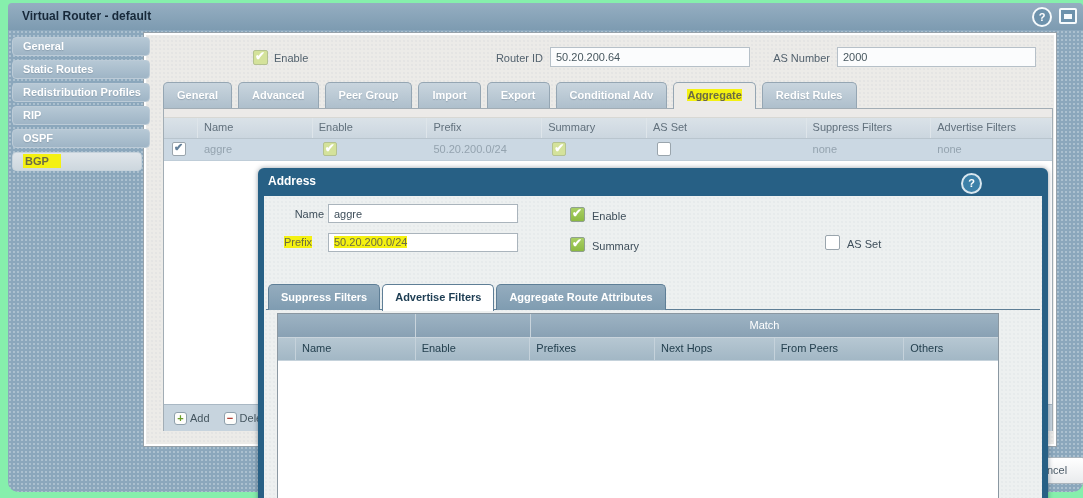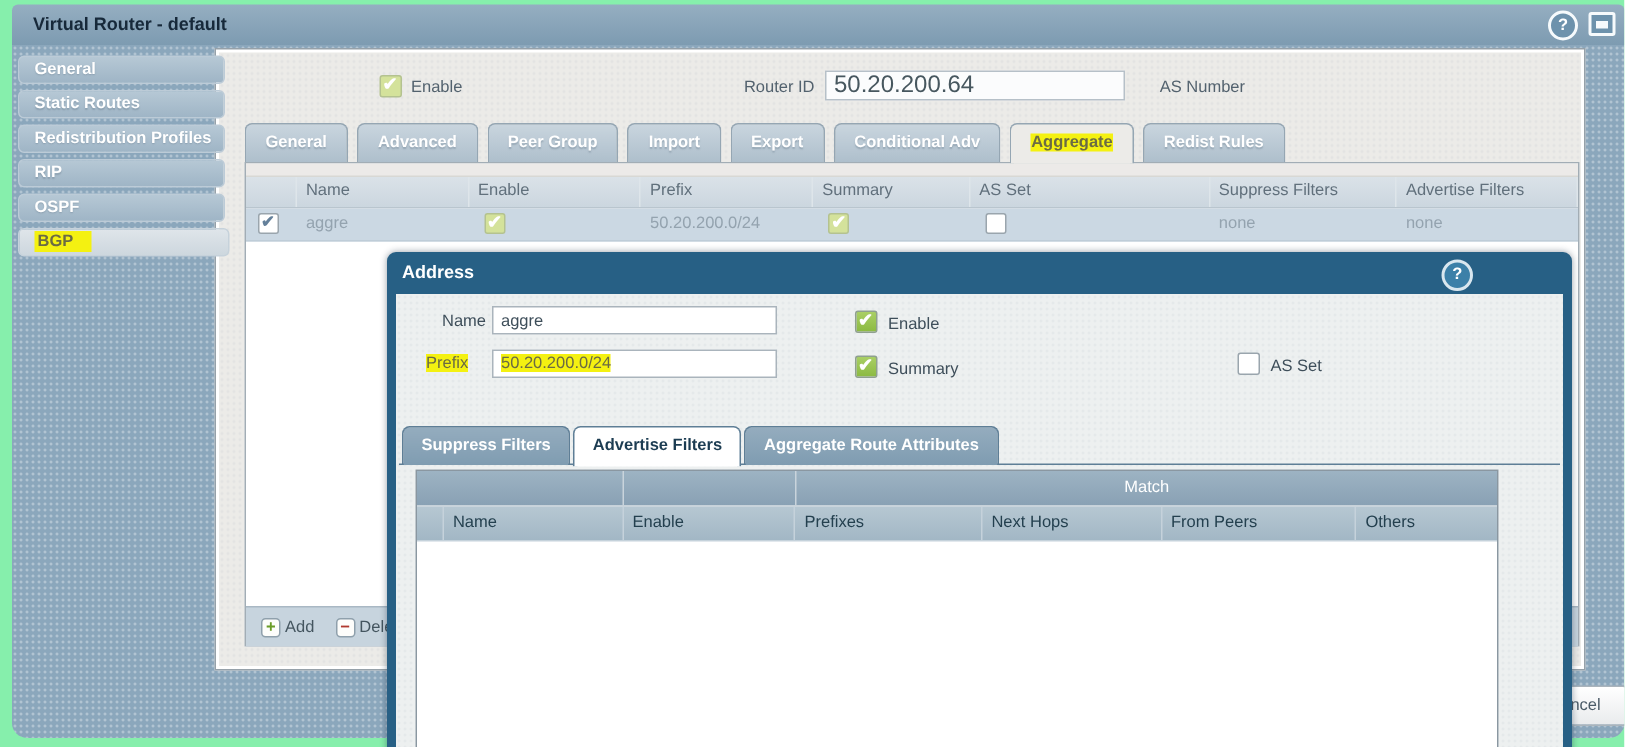--- a/index.html
+++ b/index.html
@@ -37,39 +37,39 @@
   }
   
   .sidebar-item{
     position:absolute;left:12px;width:138px;height:19px;z-index:2;
     background:linear-gradient(#b6c8d5,#9fb5c6);
     border:1px solid #bccbd7;border-radius:4px;box-sizing:border-box;
     color:#fff;font-weight:bold;line-height:17px;padding-left:10px;
     text-shadow:0 1px 1px rgba(90,110,125,.35);
   }
   .sidebar-item.selected{
-    width:141px;background:linear-gradient(#dfe5ea,#cdd7de);
+    width:130px;background:linear-gradient(#dfe5ea,#cdd7de);
     border-color:#c6d2db;text-shadow:none;
   }
   .hl{background:#f4f111;color:#6b6b44;}
   .sidebar-item.selected .hl{padding:1px 12px 1px 2px;font-weight:bold;}
   
   .main-panel{
     position:absolute;left:143px;top:32px;width:914px;height:415px;z-index:1;
     background:#fff;border:1px solid #96a1a9;box-sizing:border-box;
   }
   .main-panel-inner{
     position:absolute;left:2px;top:2px;right:2px;bottom:2px;background:#ecebe8;
     background-image:radial-gradient(rgba(170,180,190,.14) .6px, rgba(255,255,255,0) 1.3px);
     background-size:4px 4px;
   }
   .top-label{position:absolute;color:#53626e;}
   .text-input{
     position:absolute;height:20px;background:#fbfcfd;border:1px solid #b6c0c8;
-    box-sizing:border-box;font-family:"Liberation Sans",sans-serif;font-size:16px;
+    box-sizing:border-box;font-family:"Liberation Sans",sans-serif;font-size:11px;
     color:#47575f;padding:0 5px;line-height:18px;
   }
   
   .cb{position:absolute;box-sizing:border-box;background:#fff;border:1px solid #9aa5ad;border-radius:2px;}
   .cb.sz15{width:15px;height:15px;}
   .cb.sz14{width:14px;height:14px;}
   .cb.checked::after{
     content:"\2714";position:absolute;left:1px;top:-2px;font-size:12px;font-weight:bold;color:#fff;
   }
   .cb.pale-green{background:#d4e29b;border-color:#b4c290;}
@@ -198,20 +198,21 @@
 
   <div class="main-panel">
     <div class="main-panel-inner"></div>
   </div>
 
   <div class="cb sz15 pale-green checked" style="left:253px;top:50px;z-index:2"></div>
   <div class="top-label" style="left:274px;top:52px;z-index:2">Enable</div>
   <div class="top-label" style="left:455px;top:52px;width:88px;text-align:right;z-index:2">Router ID</div>
   <input class="text-input" style="left: 550px; top: 47px; width: 200px; z-index: 2;" value="50.20.200.64">
   <div class="top-label" style="left:740px;top:52px;width:90px;text-align:right;z-index:2">AS Number</div>
+  <input class="text-input" style="left: 837px; top: 47px; width: 199px; z-index: 2;" value="2000">
 
   <div class="tabs-row">
     <div class="tab"><span>General</span></div>
     <div class="tab"><span>Advanced</span></div>
     <div class="tab"><span>Peer Group</span></div>
     <div class="tab"><span>Import</span></div>
     <div class="tab"><span>Export</span></div>
     <div class="tab"><span>Conditional Adv</span></div>
     <div class="tab active"><span class="hl">Aggregate</span></div>
     <div class="tab"><span>Redist Rules</span></div>

